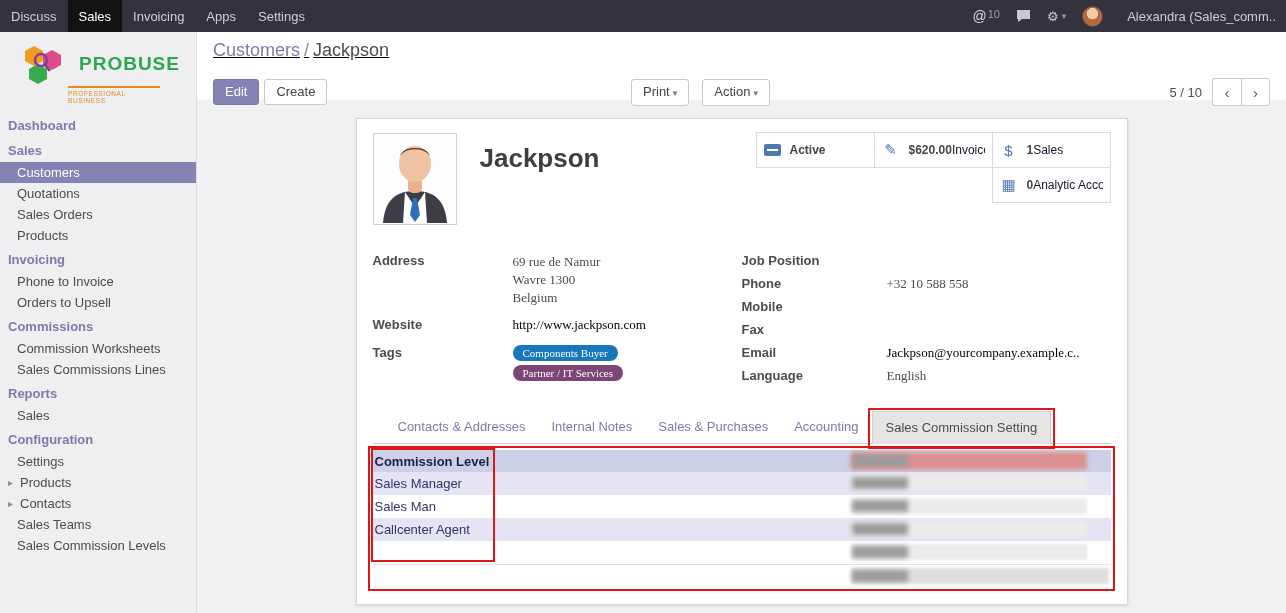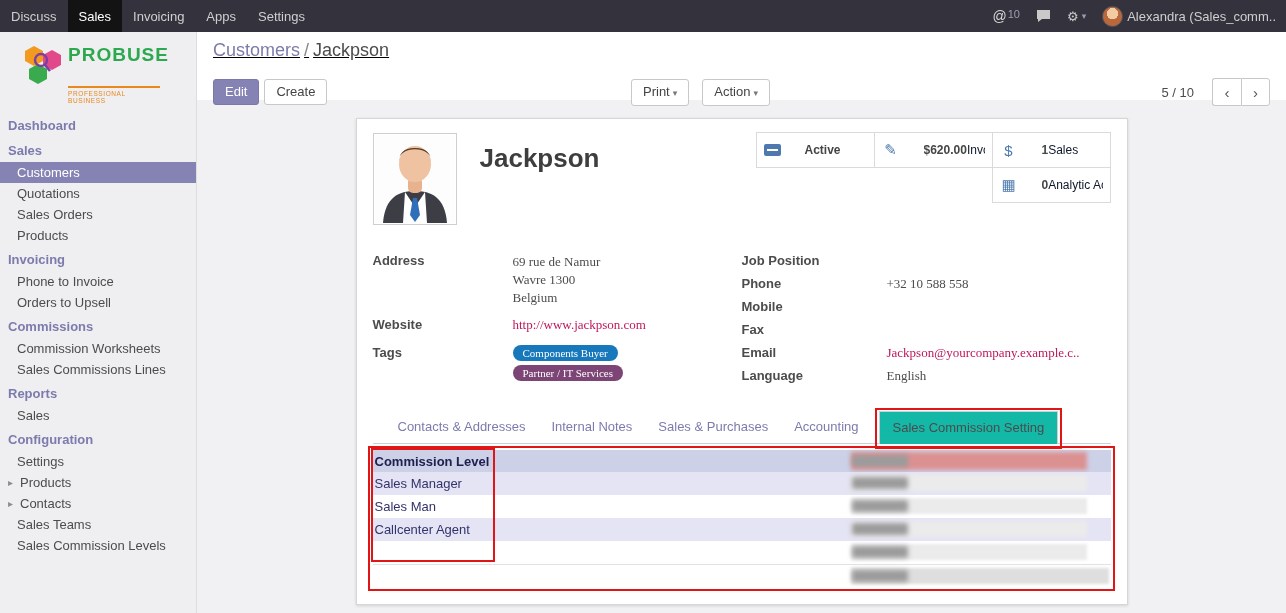--- a/index.html
+++ b/index.html
@@ -10,30 +10,30 @@
   .topbar { height:32px; background:#34323d; display:flex; align-items:stretch;
             color:#cfcfcf; font-size:13px; position:relative; z-index:20; }
   .tb-menu { display:flex; align-items:center; padding:0 11px; cursor:pointer; }
   .tb-menu.active { background:#131313; color:#fff; }
   .tb-right { margin-left:auto; display:flex; align-items:center; gap:16px; padding-right:10px; }
   .tb-at { display:flex; align-items:flex-start; cursor:pointer; }
   .tb-at .at { font-size:14px; color:#d8d8d8; }
   .tb-at .cnt { font-size:11px; color:#9f9fae; margin-left:1px; }
   .tb-ic { display:flex; align-items:center; gap:3px; cursor:pointer; color:#c9c9c9; }
   .tb-caret { font-size:9px; color:#9a9aa8; }
-  .tb-user { display:flex; align-items:center; gap:4px; cursor:pointer; white-space:nowrap; }
+  .tb-user { display:flex; align-items:center; gap:24px; cursor:pointer; white-space:nowrap; }
   .tb-avatar { width:21px; height:21px; border-radius:50%;
                background:radial-gradient(circle at 50% 35%, #f2cba2 0 36%, #b9683c 37% 100%);
                border:1px solid #57555f; }
 
   
   .sidebar { position:absolute; top:32px; left:0; width:197px; bottom:0;
              background:#efeef1; border-right:1px solid #dddce0; font-size:13px; }
   .logo { padding:12px 0 8px 24px; }
-  .logo-row { display:flex; align-items:flex-start; gap:6px; }
+  .logo-row { display:flex; align-items:center; gap:17px; }
   .logo-title { font-size:19px; font-weight:bold; color:#2ca94f; letter-spacing:1px; }
   .logo-sub { font-size:6.5px; color:#e8881d; letter-spacing:.6px; margin:2px 0 0 44px;
               border-top:2px solid #e8881d; padding-top:2px; width:92px; }
   .nav-heading { color:#7c7bad; font-weight:bold; padding:6px 8px 4px 8px; cursor:pointer; }
   .nav-item { padding:4px 8px 4px 17px; color:#4c4c4c; cursor:pointer; line-height:13px;
               display:flex; align-items:center; gap:4px; }
   .nav-item.active { background:#8583b3; color:#fff; }
   .arrow { color:#8d8d8d; font-size:10px; margin-left:-9px; width:8px; }
 
   
@@ -43,67 +43,67 @@
   .bc-link { color:#7c7bad; cursor:pointer; }
   .bc-sep { color:#888; padding:0 4px; }
   .bc-current { color:#4c4c4c; }
   .cp-row { display:flex; align-items:center; position:relative; }
   .btn { font-size:13px; padding:4px 11px; border:1px solid #c8c8c8; background:#fff;
          border-radius:3px; color:#444; cursor:pointer; line-height:16px; }
   .btn-primary { background:#8583b3; border-color:#7b79a8; color:#fff; }
   .btn + .btn { margin-left:5px; }
   .center-btns { position:absolute; left:418px; display:flex; gap:8px; }
   .btn-caret { font-size:9px; color:#777; margin-left:3px; }
-  .pager { margin-left:auto; display:flex; align-items:center; gap:18px; }
+  .pager { margin-left:auto; display:flex; align-items:center; gap:10px; }
   .pager-count { font-size:13px; color:#4c4c4c; }
   .pager-btn { width:29px; height:28px; border:1px solid #c8c8c8; background:#fff;
                font-size:15px; color:#555; cursor:pointer; border-radius:0 3px 3px 0; }
   .pager-btn.prev { border-radius:3px 0 0 3px; border-right:none; }
 
   
   .content { height:513px; }
   .sheet { width:772px; margin:18px auto 0; height:487px; background:#fff;
            border:1px solid #d6d6d6; box-shadow:0 1px 3px rgba(0,0,0,.13);
            position:relative; padding:14px 16px 10px; }
   .sheet-head { display:flex; }
   .avatar-box { width:84px; height:92px; border:1px solid #cfcfcf; padding:1px; background:#fff; flex-shrink:0; }
   .record-title { font-size:26px; font-weight:bold; color:#3e3e3e; margin:10px 0 0 23px; }
 
   .stats { position:absolute; top:14px; right:16px; width:356px; display:flex;
            flex-wrap:wrap; justify-content:flex-end; }
   .stat { width:119px; height:36px; border:1px solid #dadada; margin-left:-1px; margin-top:-1px;
-          display:flex; align-items:center; gap:24px; padding:0 7px; background:#fff; cursor:pointer; }
+          display:flex; align-items:center; gap:9px; padding:0 7px; background:#fff; cursor:pointer; }
   .stat-txt { display:flex; flex-direction:row; line-height:1.18; overflow:hidden; }
   .stat-val { font-size:12px; font-weight:bold; color:#454545; white-space:nowrap; }
   .stat-lab { font-size:12px; color:#0f172a; white-space:nowrap; }
   .stat-ic { color:#4d79ae; font-size:15px; width:18px; text-align:center; flex-shrink:0; }
   .toggle-ic { width:17px; height:12px; background:#4d79ae; border-radius:2px; position:relative; flex-shrink:0; }
   .toggle-ic::after { content:""; position:absolute; left:3px; right:3px; top:5px; height:2px; background:#fff; }
 
   
   .fields { display:flex; margin-top:28px; font-size:13px; color:#4c4c4c; }
   .fcol { width:50%; }
   .field { display:flex; margin-bottom:3px; min-height:20px; }
   .flabel { width:140px; flex-shrink:0; font-weight:bold; }
   .fcol.right .flabel { width:145px; }
   .fvalue { min-height:17px;font-family:Liberation Serif, serif; }
   .vline { line-height:18px; }
-  .link { color:#be185d; cursor:pointer;text-align:center; }
+  .link { color:#000000; cursor:pointer;text-align:center; }
   .mb10 { margin-bottom:10px; }
   .mb8 { margin-bottom:8px; }
   .tag { display:inline-block; padding:2px 10px; border-radius:11px; color:#fff;
          font-size:11px; margin:0 4px 4px 0; }
   .tag-blue { background:#1878bc; }
   .tag-purple { background:#7c4576; }
 
   
   .tabs { display:flex; margin-top:20px; border-bottom:1px solid #d0d0d0; padding-left:12px; }
   .tab { padding:8px 13px; font-size:13px; color:#7c7bad; cursor:pointer; position:relative; }
-  .tab.active { color:#4c4c4c; background:#14b8a6; border:1px solid #d0d0d0; border-bottom:none;
-                margin-bottom:-1px; padding-bottom:9px;margin-left:7px; }
+  .tab.active { color:#4c4c4c; background:#e5e5e5; border:1px solid #d0d0d0; border-bottom:none;
+                margin-bottom:-1px; padding-bottom:9px; }
   .tab.active::after { content:""; position:absolute; left:-5px; right:-5px; top:-4px; bottom:-5px;
                        border:2px solid #e01515; pointer-events:none; }
 
   
   .table-wrap { position:relative; margin-top:6px; }
   .trow { position:relative; display:flex; align-items:center; height:23px; font-size:13px; }
   .trow.thead { height:22px; background:#ccd1e8; }
   .trow.lav { background:#e4e4f5; }
   .trow.sep { border-top:1px solid #e2e2e2; }
   .lvl-cell { width:120px; padding-left:2px; color:#33336b; white-space:nowrap; }

